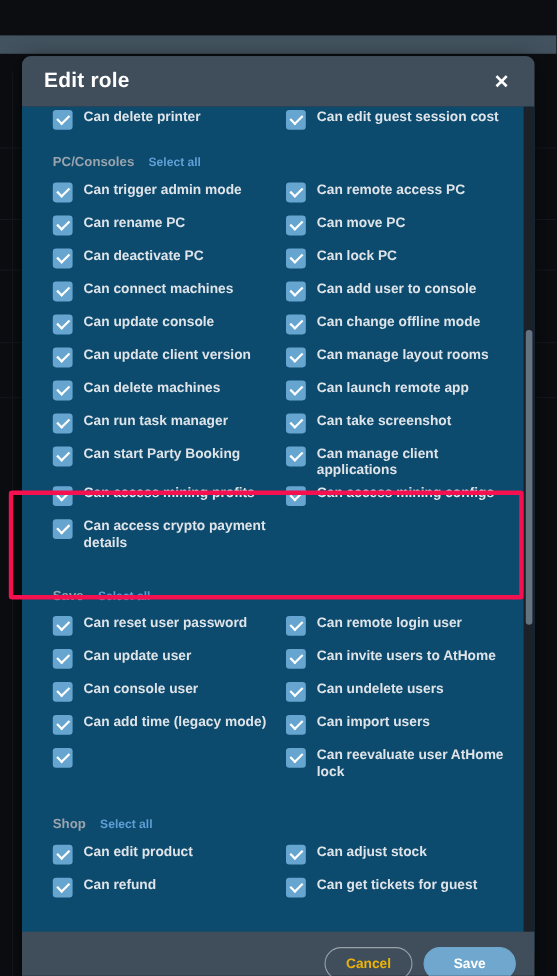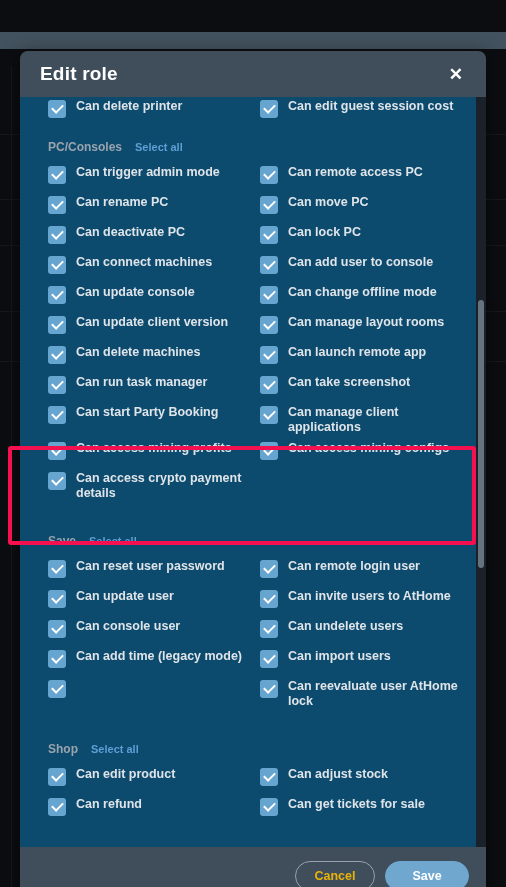--- a/index.html
+++ b/index.html
@@ -295,21 +295,21 @@
             <div class="perm">
               <span class="cb"></span>
               <span class="perm-label">Can adjust stock</span>
             </div>
             <div class="perm">
               <span class="cb"></span>
               <span class="perm-label">Can refund</span>
             </div>
             <div class="perm">
               <span class="cb"></span>
-              <span class="perm-label">Can get tickets for sale</span>
+              <span class="perm-label">Can get tickets for guest</span>
             </div>
           </div>
           <div class="spacer-lg"></div>
         </div>
     </div>
 
     <div class="scroll-track">
       <div class="scroll-thumb"></div>
     </div>
 

